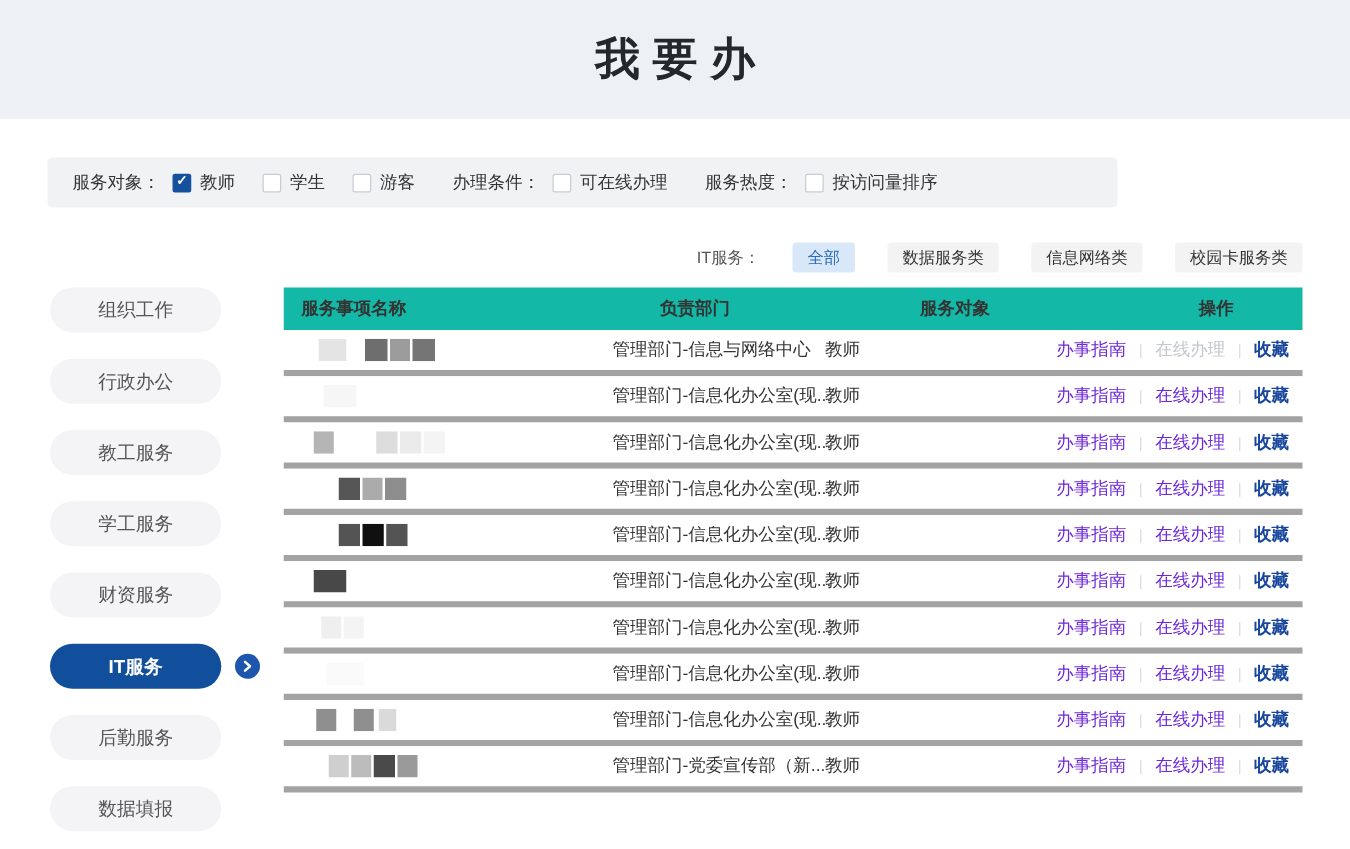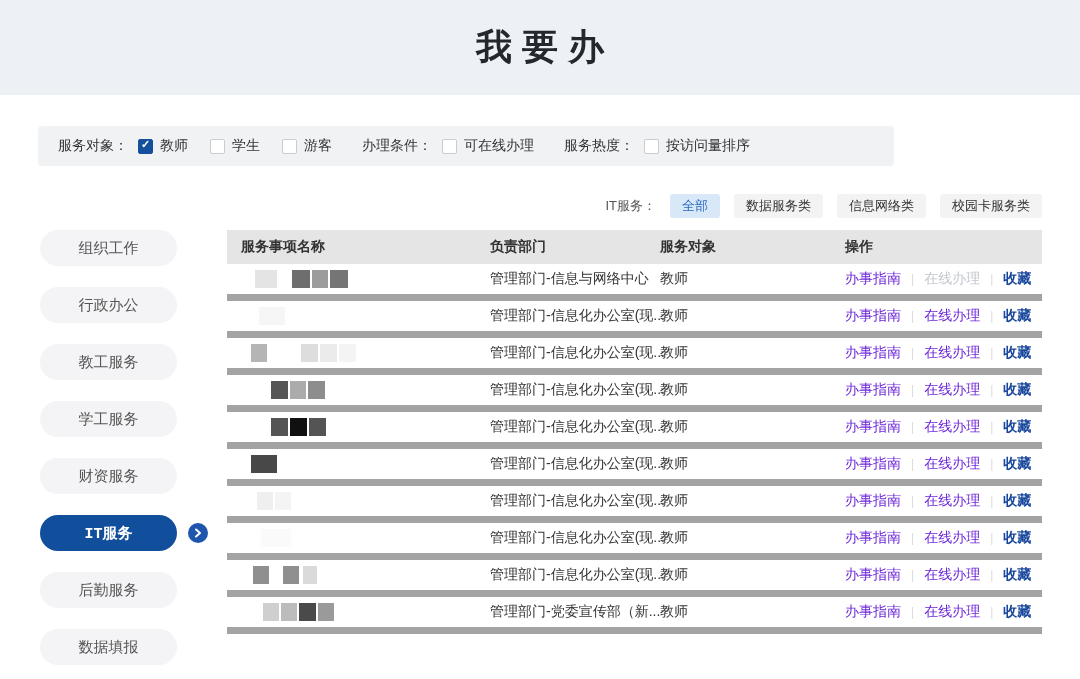--- a/index.html
+++ b/index.html
@@ -55,50 +55,50 @@
   .search input::placeholder { color:#b9bdc6; }
 
   
   .cattabs {
     position:absolute; top:193px; right:38px; height:26px;
     display:flex; align-items:center; gap:14px; font-size:13px;
   }
   .ctlabel { color:#555; }
   .ctab {
     padding:3px 12px; border-radius:3px;
-    background:#f3f3f4; color:#333; cursor:pointer; white-space:nowrap;
+    background:#f3f3f4; color:#333; cursor:pointer; white-space:nowrap;margin-left:12px;
   }
   .ctab.active { background:#d9e8f8; color:#2a6abf; }
 
   
   .sidebar { position:absolute; left:40px; top:230px; width:180px; }
   .spill {
     width:137px; height:36px; border-radius:18px;
     background:#f4f4f6; color:#555; font-size:15px;
     display:flex; align-items:center; justify-content:center;
     margin-bottom:21px; cursor:pointer; position:relative;
   }
-  .spill.active { background:#114e9b; color:#fff; font-weight:bold;font-family:Liberation Mono, monospace; }
+  .spill.active { background:#114e9b; color:#fff; font-weight:bold; }
   .arrowbadge {
     display:none;
     position:absolute; left:148px; top:8px; width:20px; height:20px;
     border-radius:50%; background:#1e56ae;
     align-items:center; justify-content:center;
   }
   .spill.active .arrowbadge { display:flex; }
 
   
   .tablewrap { position:absolute; left:227px; top:230px; width:815px; font-size:14px; }
   .thead {
-    height:34px; background:#e5e5e5; display:flex; align-items:center;
-    font-weight:bold; color:#333;
+    height:34px; background:#14b8a6; display:flex; align-items:center;
+    font-weight:bold; color:#333;gap:38px;
   }
   .trow {
     height:37px; display:flex; align-items:center;
-    border-bottom:7px solid #a3a3a3; background:#fff;
+    border-bottom:5px solid #a3a3a3; background:#fff;
   }
   .c1 { width:263px; padding-left:14px; display:flex; align-items:center; overflow:hidden; }
   .c2 { width:170px; white-space:nowrap; }
   .c3 { width:185px; }
   .c4 { flex:1; display:flex; align-items:center; white-space:nowrap; }
   .redact { display:flex; align-items:center; height:18px; }
   .rb { display:inline-block; height:18px; margin-right:2px; flex-shrink:0; }
   .op { cursor:pointer; color:#6d28d9; text-decoration:none; }
   .op.fav { color:#17469c; font-weight:bold; }
   .op.disabled { color:#c3c7ce; cursor:default; }

